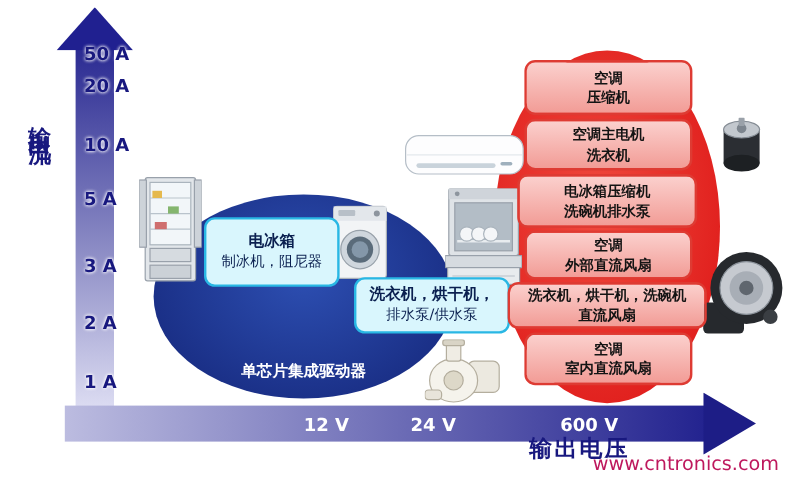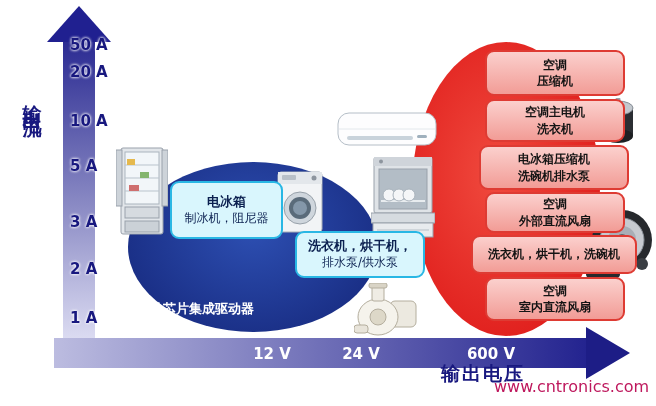--- a/index.html
+++ b/index.html
@@ -68,21 +68,21 @@
     background: radial-gradient(ellipse at 50% 40%, #2d4fb2 0%, #1a2f86 75%);
     z-index: 2;
   }
   .ellipse-red {
     left: 412px; top: 42px; width: 188px; height: 294px;
     border-radius: 50%;
     background: radial-gradient(ellipse at 45% 45%, #f04a3e 0%, #e01e1c 78%);
     z-index: 2;
   }
   .blue-ellipse-label {
-    left: 150px; top: 300px; width: 206px; text-align: left;
+    left: 150px; top: 300px; width: 206px; text-align: center;
     color: #ffffff; font-size: 13px; font-weight: bold;
     z-index: 4; white-space: nowrap;
   }
 
   
   .bluebox {
     background: #d9f6fd;
     border: 2px solid #29b7e4;
     border-radius: 9px;
     color: #0b2050;
@@ -94,21 +94,20 @@
   .bluebox .t { font-weight: bold; font-size: 13px; }
   .redbox {
     background: linear-gradient(to bottom, #fbd0cd 0%, #f29c96 100%);
     border: 2px solid #de3b33;
     border-radius: 9px;
     color: #141414;
     font-size: 12px; font-weight: bold; line-height: 1.35;
     display: flex; flex-direction: column; justify-content: center;
     text-align: center; box-sizing: border-box; padding: 2px 3px;
     z-index: 4;
-    margin-left: 48px;
   }
 
   .imgbox { z-index: 3; }
   .imgbox svg { width: 100%; height: 100%; display: block; }
 
   .watermark {
     left: 494px; top: 377px;
     color: #be185d; font-size: 16px;
     z-index: 6; white-space: nowrap;
   }
@@ -253,20 +252,21 @@
     <div>洗碗机排水泵</div>
   </div>
 
   <div class="abs redbox" style="left:437px;top:192px;width:140px;height:41px">
     <div>空调</div>
     <div>外部直流风扇</div>
   </div>
 
   <div class="abs redbox" style="left:423px;top:235px;width:166px;height:39px">
     <div>洗衣机，烘干机，洗碗机</div>
+    <div>直流风扇</div>
   </div>
 
   <div class="abs redbox" style="left:437px;top:277px;width:140px;height:44px">
     <div>空调</div>
     <div>室内直流风扇</div>
   </div>
 
   <div class="abs watermark">www.cntronics.com</div>
 
 </div>

